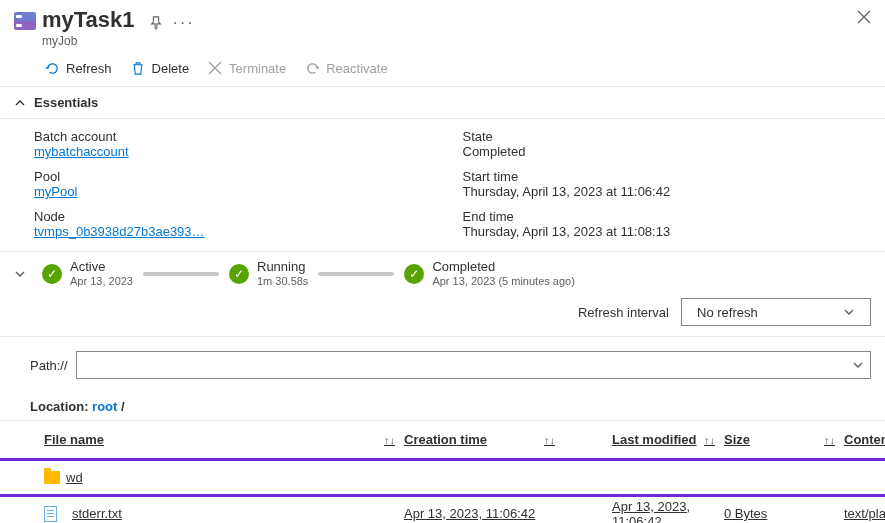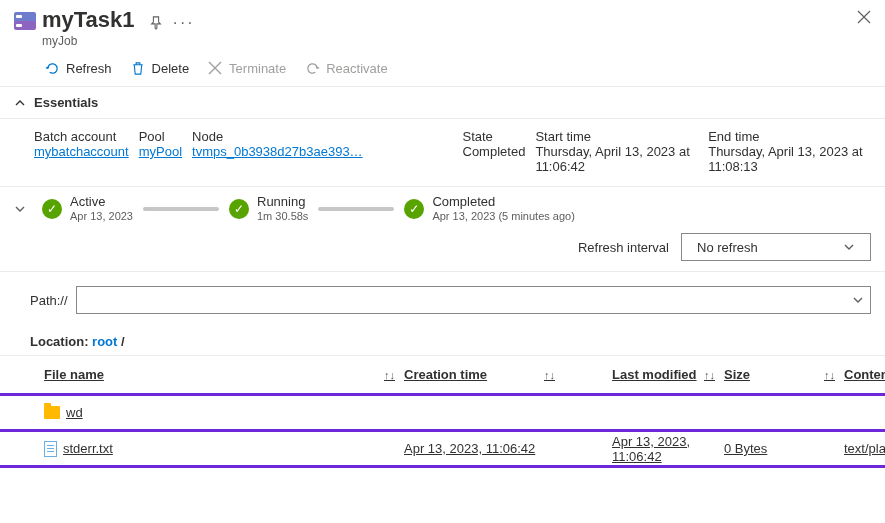--- a/index.html
+++ b/index.html
@@ -28,21 +28,21 @@
   
   .toolbar { display:flex; gap:18px; padding: 8px 14px 10px 44px; }
   .tool-item { display:flex; align-items:center; gap:6px; font-size:13px; cursor:pointer; }
   .tool-item.disabled { color:#a19f9d; cursor:default; }
   .tool-item .ic { width:16px; height:16px; display:inline-flex; align-items:center; justify-content:center; }
   .tool-item.enabled .ic { color:#0078d4; }
 
   
   .essentials-bar { border-top:1px solid #edebe9; border-bottom:1px solid #edebe9; padding:8px 14px; display:flex; align-items:center; gap:8px; font-weight:600; }
   .essentials-body { display:flex; padding: 10px 14px 12px 34px; gap:20px; }
-  .ess-col { flex: 1; display:flex; flex-direction:row; gap:10px; }
+  .ess-col { flex: 1; display:flex; flex-direction:column; gap:10px; }
   .ess-label { font-size:13px; color:#323130; }
   .ess-val { font-size:13px; }
   .link { color:#0078d4; text-decoration:underline; cursor:pointer;margin-top:35px; }
 
   
   .timeline-row { border-top:1px solid #edebe9; padding:8px 14px 6px 14px; display:flex; align-items:center; gap:10px; }
   .chev { width:18px; text-align:center; color:#605e5c; cursor:pointer; }
   .tstep { display:flex; align-items:center; gap:8px; }
   .tcircle { width:20px; height:20px; border-radius:50%; background:#57a300; display:flex; align-items:center; justify-content:center; color:#fff; font-size:12px; }
   .tmeta { display:flex; flex-direction:column; line-height:14px; font-size:12px; }
@@ -264,21 +264,21 @@
         <div class="c-created"></div>
         <div class="c-sort"></div>
         <div class="c-modified"></div>
         <div class="c-sort"></div>
         <div class="c-size"></div>
         <div class="c-sort"></div>
         <div class="c-content"></div>
       </div>
       <div class="tbl-row">
         <div class="c-name">
-          <span style="display: inline-flex; align-items: flex-start; gap: 6px;">
+          <span style="display: inline-flex; align-items: flex-start; gap: 15px;">
             <span class="file-ic"></span>
             <span>stderr.txt</span>
           </span>
         </div>
         <div class="c-sort"></div>
         <div class="c-created">Apr 13, 2023, 11:06:42</div>
         <div class="c-sort"></div>
         <div class="c-modified">Apr 13, 2023, 11:06:42</div>
         <div class="c-sort"></div>
         <div class="c-size">0 Bytes</div>

